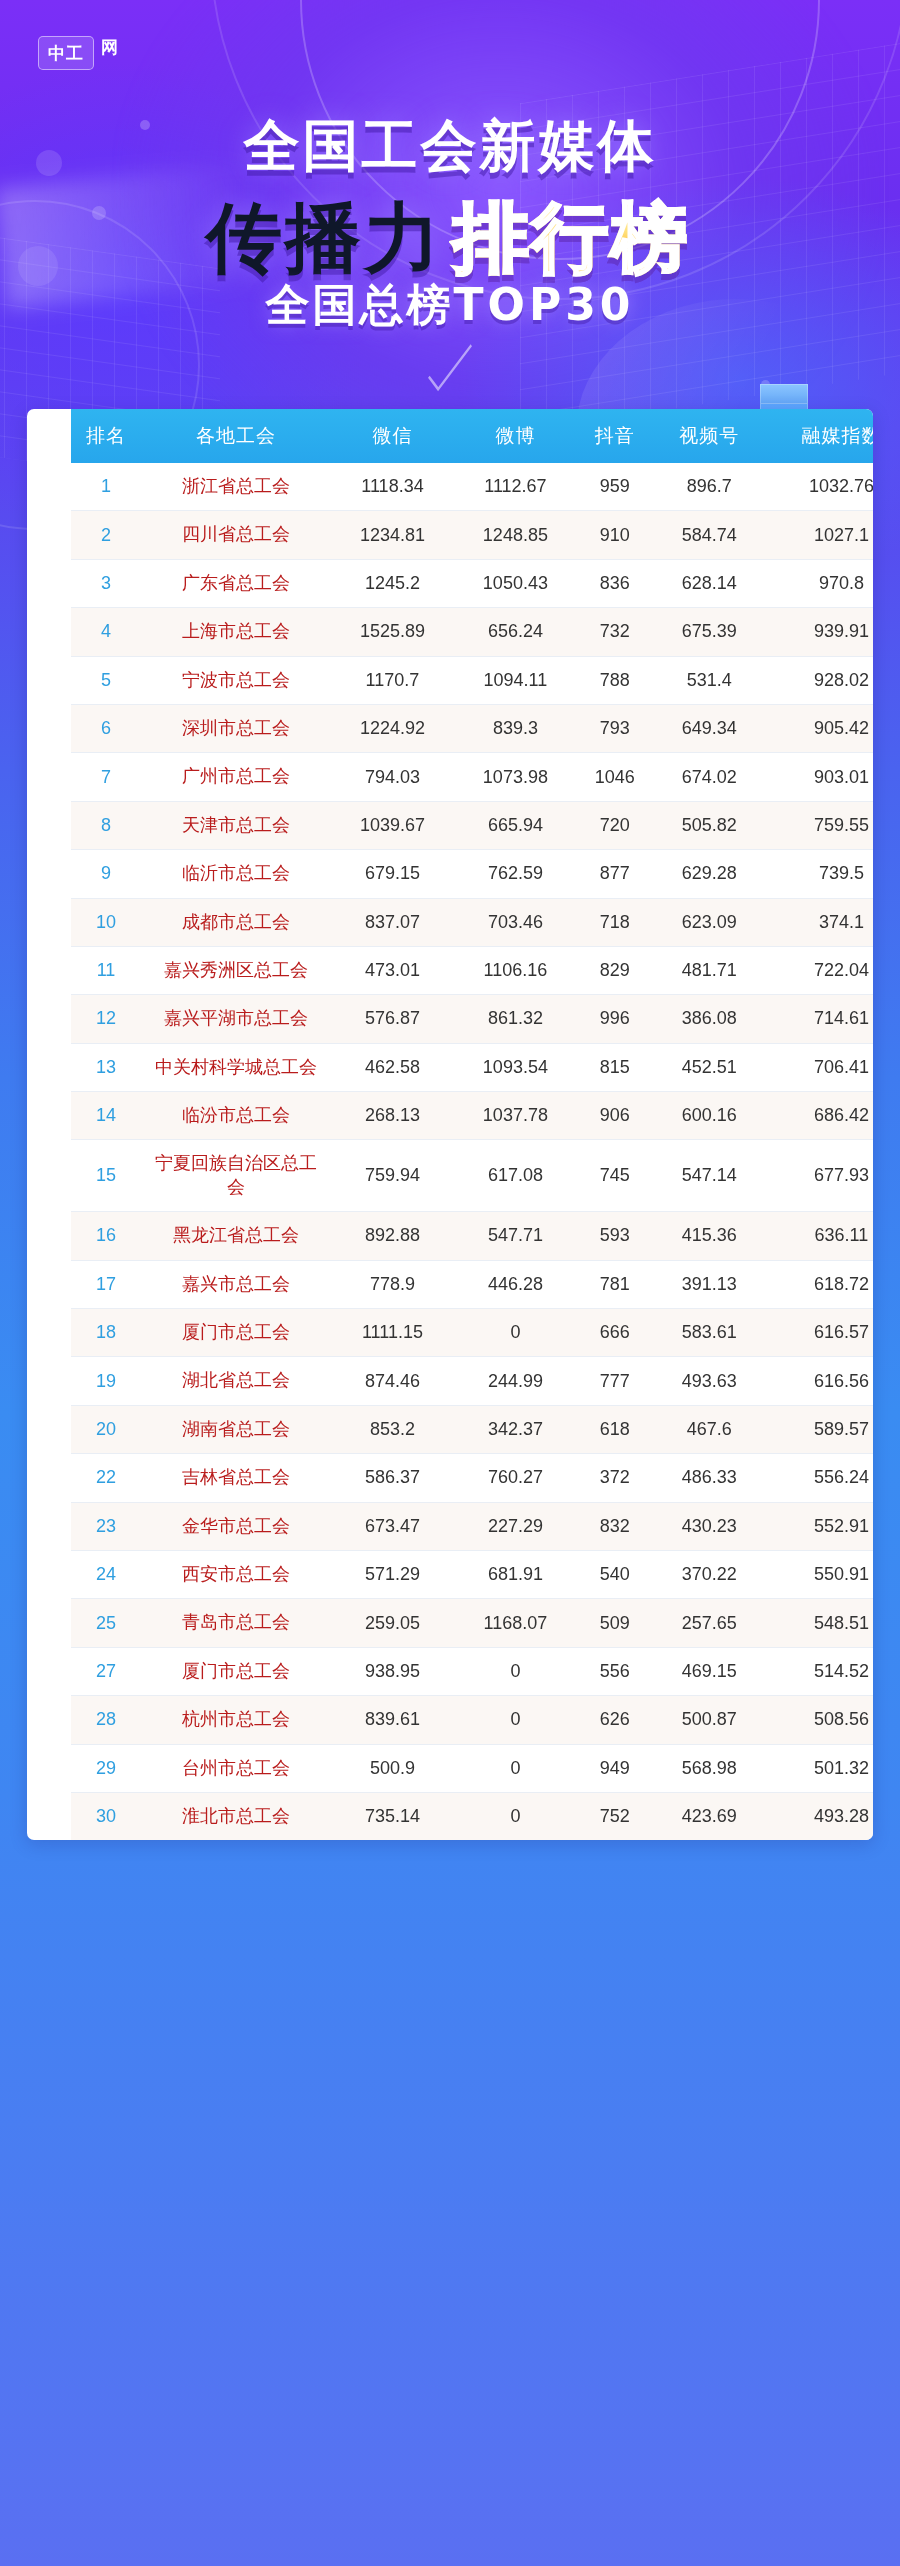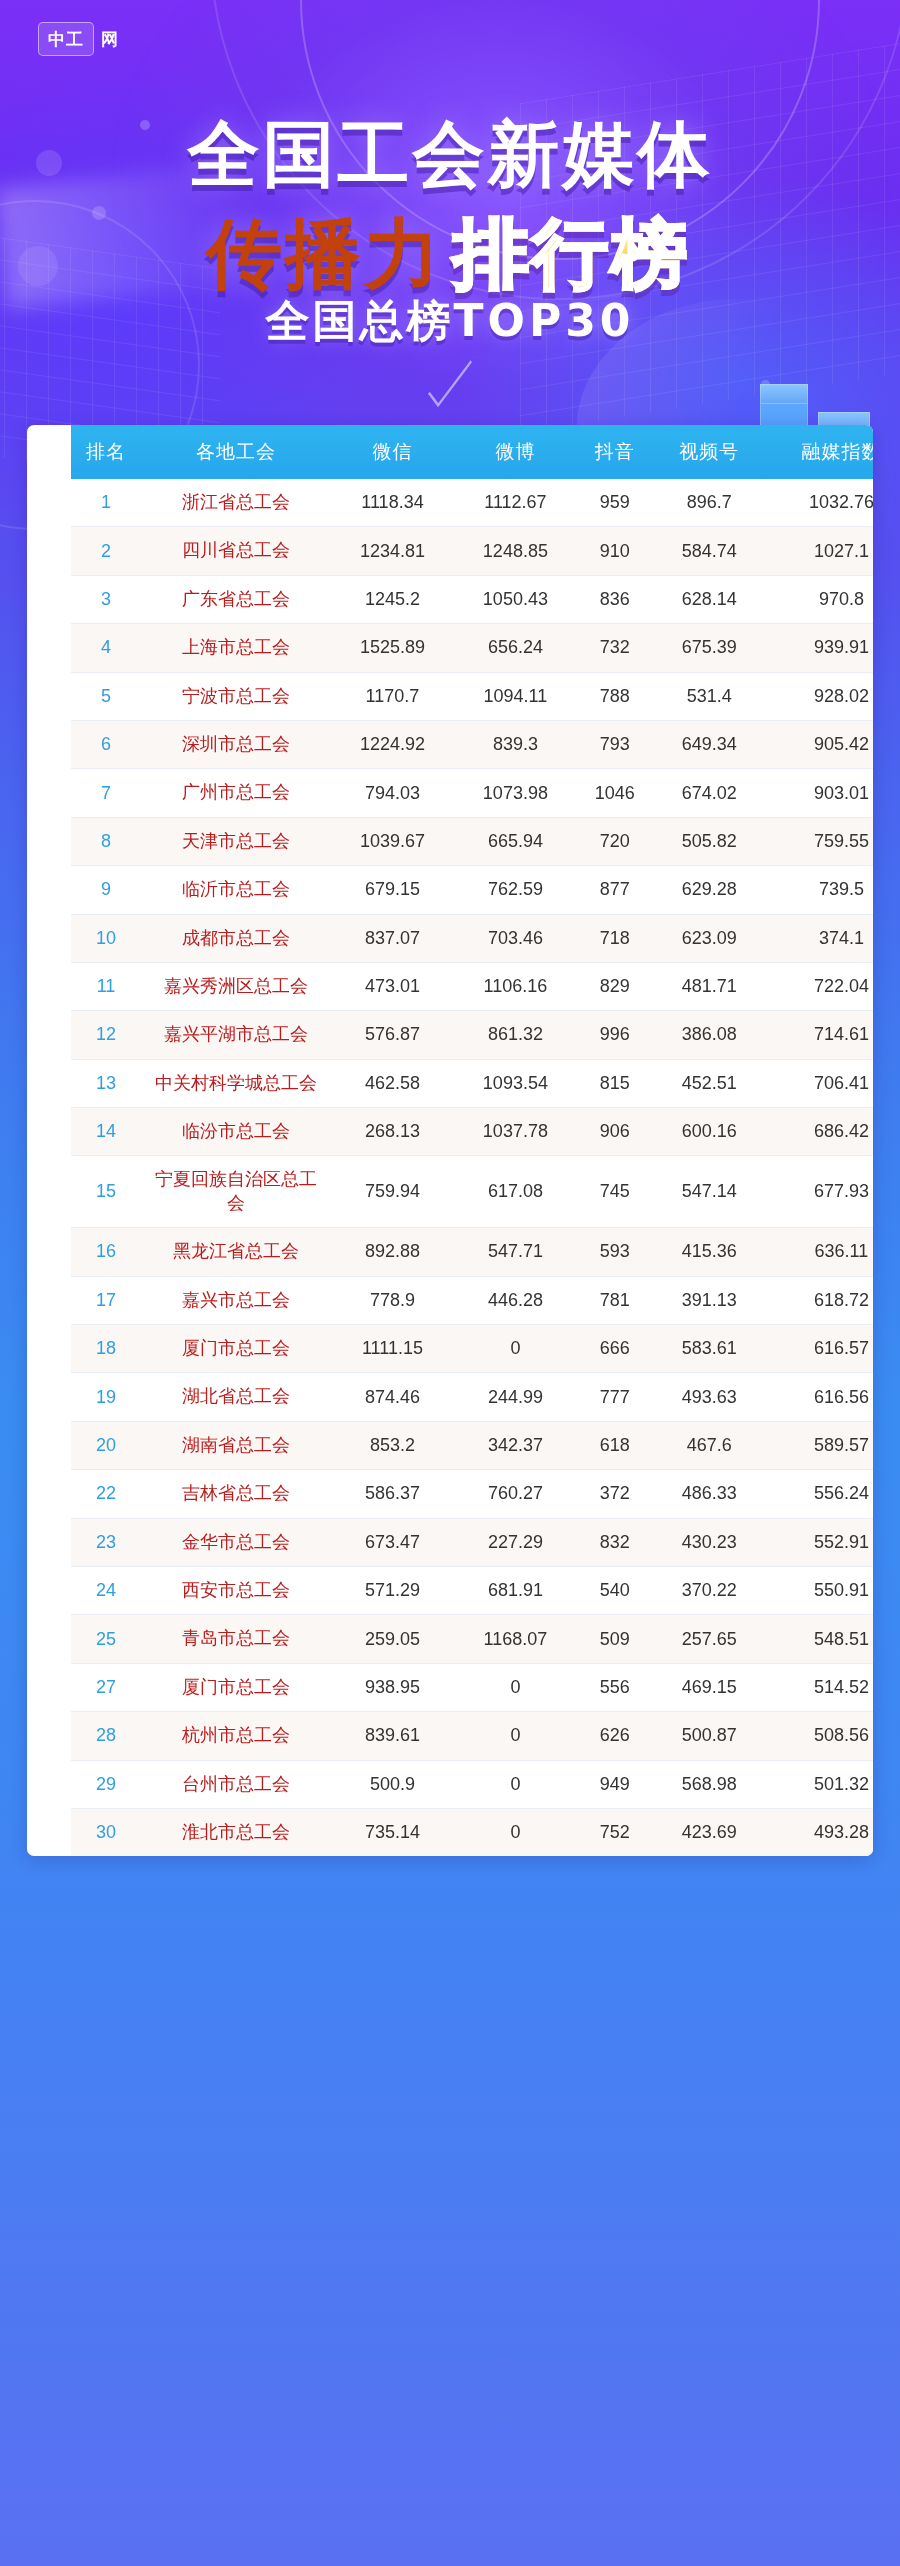--- a/index.html
+++ b/index.html
@@ -78,50 +78,50 @@
   }
   .streak {
     position: absolute; left: 0; top: 170px; width: 360px; height: 120px;
     background: linear-gradient(95deg, rgba(255,255,255,.28), rgba(255,255,255,0) 70%);
     filter: blur(10px);
     transform: rotate(-6deg);
   }
 
   
   .logo {
-    position: absolute; left: 38px; top: 22px;
-    display: flex; align-items: center; gap: 7px;
+    position: absolute; left: 38px; top: 36px;
+    display: flex; gap: 7px;
     z-index: 6;
   }
   .logo-mark {
     width: 56px; height: 34px; border-radius: 5px;
     background: rgba(255,255,255,.14);
     border: 1px solid rgba(255,255,255,.5);
     color: #fff; font-size: 17px; letter-spacing: 1px;
     display: flex; align-items: center; justify-content: center;
     font-family: "DejaVu Sans", sans-serif; font-weight: bold;
   }
   .logo-text { color: #fff; font-size: 17px; font-weight: bold; letter-spacing: 2px; }
 
   
   .hero { position: relative; z-index: 5; padding-top: 118px; text-align: center; }
   .title-line1, .title-line2 {
     font-weight: bold;
     letter-spacing: 3px;
     line-height: 1;
   }
   .title-line1 {
-    font-size: 72px;
+    font-size: 56px;
     color: #ffffff;
     text-shadow: 0 6px 0 rgba(60,20,160,.45), 0 0 26px rgba(150,120,255,.85);
     margin-bottom: 26px;
   }
   .title-line2 { font-size: 76px; display: flex; justify-content: center; align-items: baseline; gap: 6px; }
   .t2-white {
-    color: #c2410c;
+    color: #0f172a;
     text-shadow: 0 6px 0 rgba(60,20,160,.45), 0 0 26px rgba(150,120,255,.85);
   }
   .t2-gold {
     background: linear-gradient(180deg,#fff7d0 0%, #ffe07a 42%, #ffb224 70%, #ffd76a 100%);
     -webkit-background-clip: text; background-clip: text; color: transparent;
     -webkit-text-stroke: 3px #ffffff;
     paint-order: stroke fill;
     filter: drop-shadow(0 6px 0 rgba(90,35,170,.5));
     padding: 0 4px;
   }

